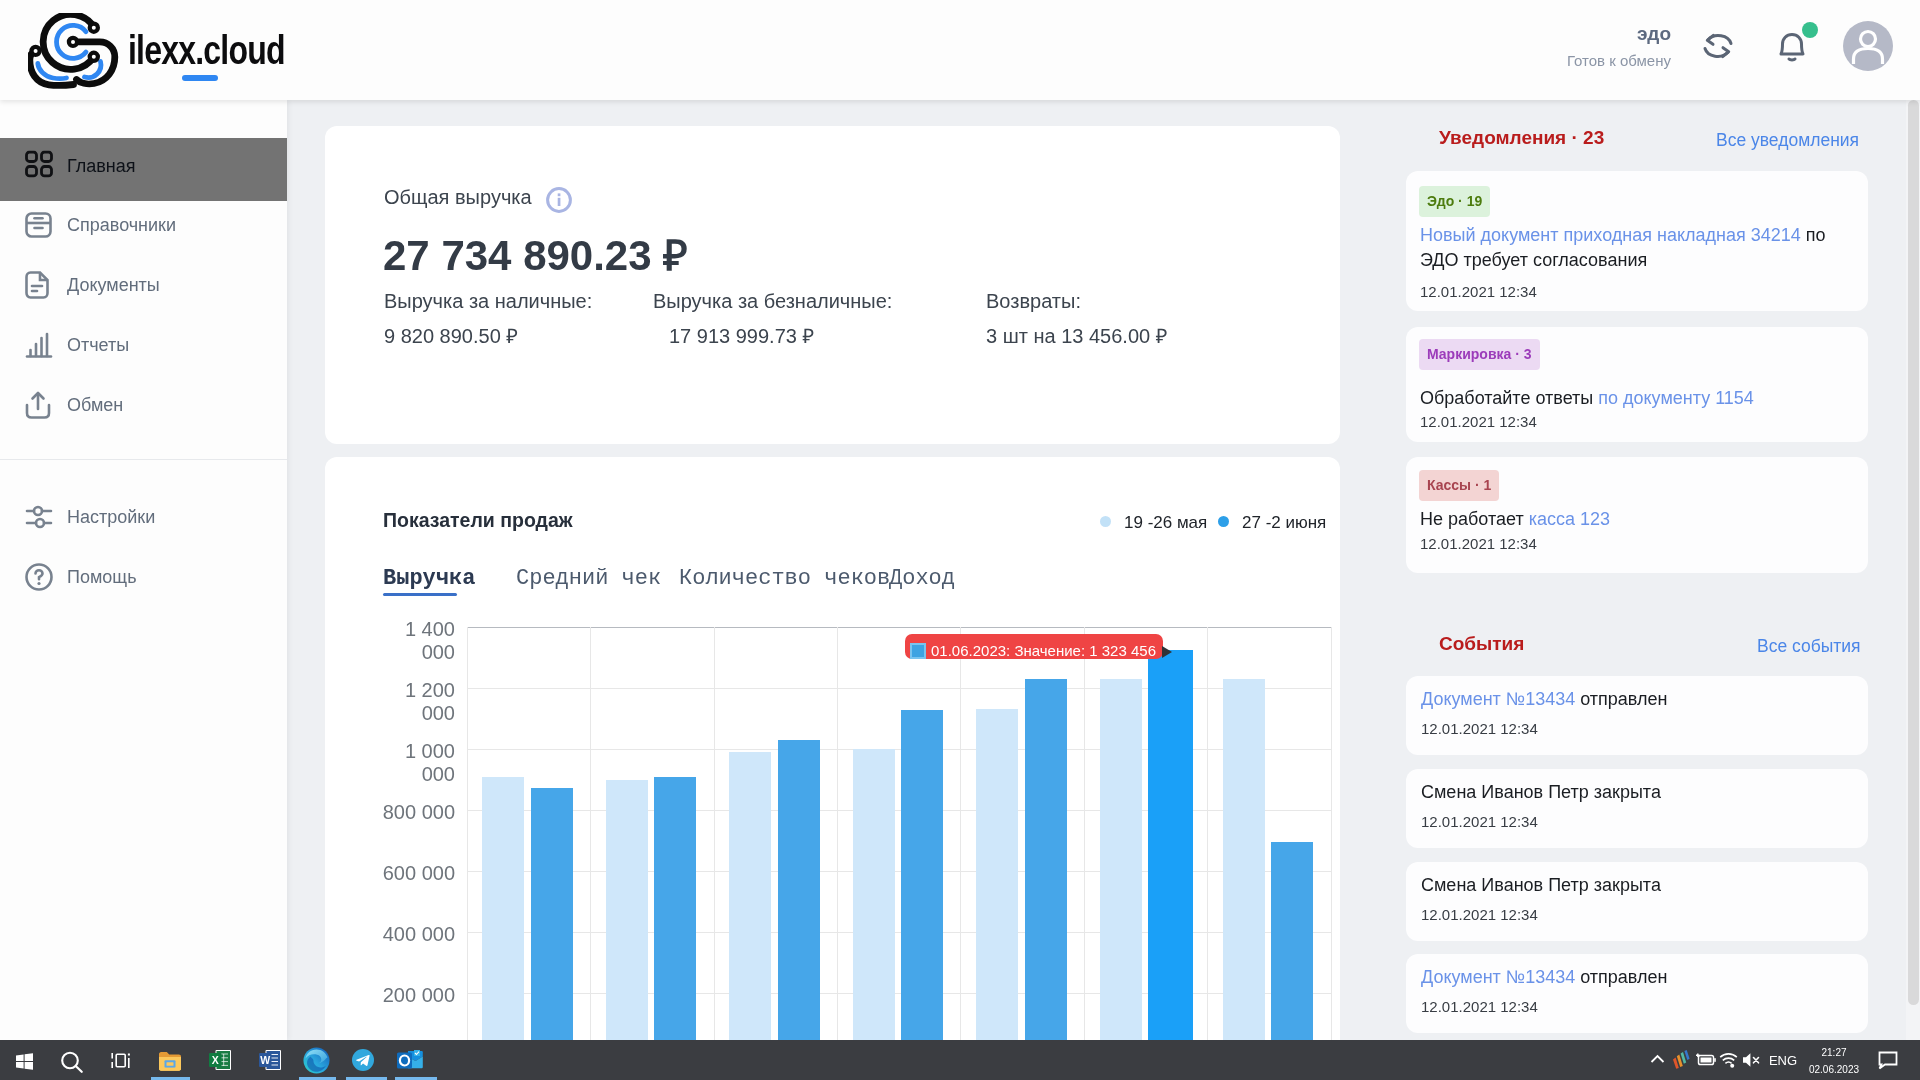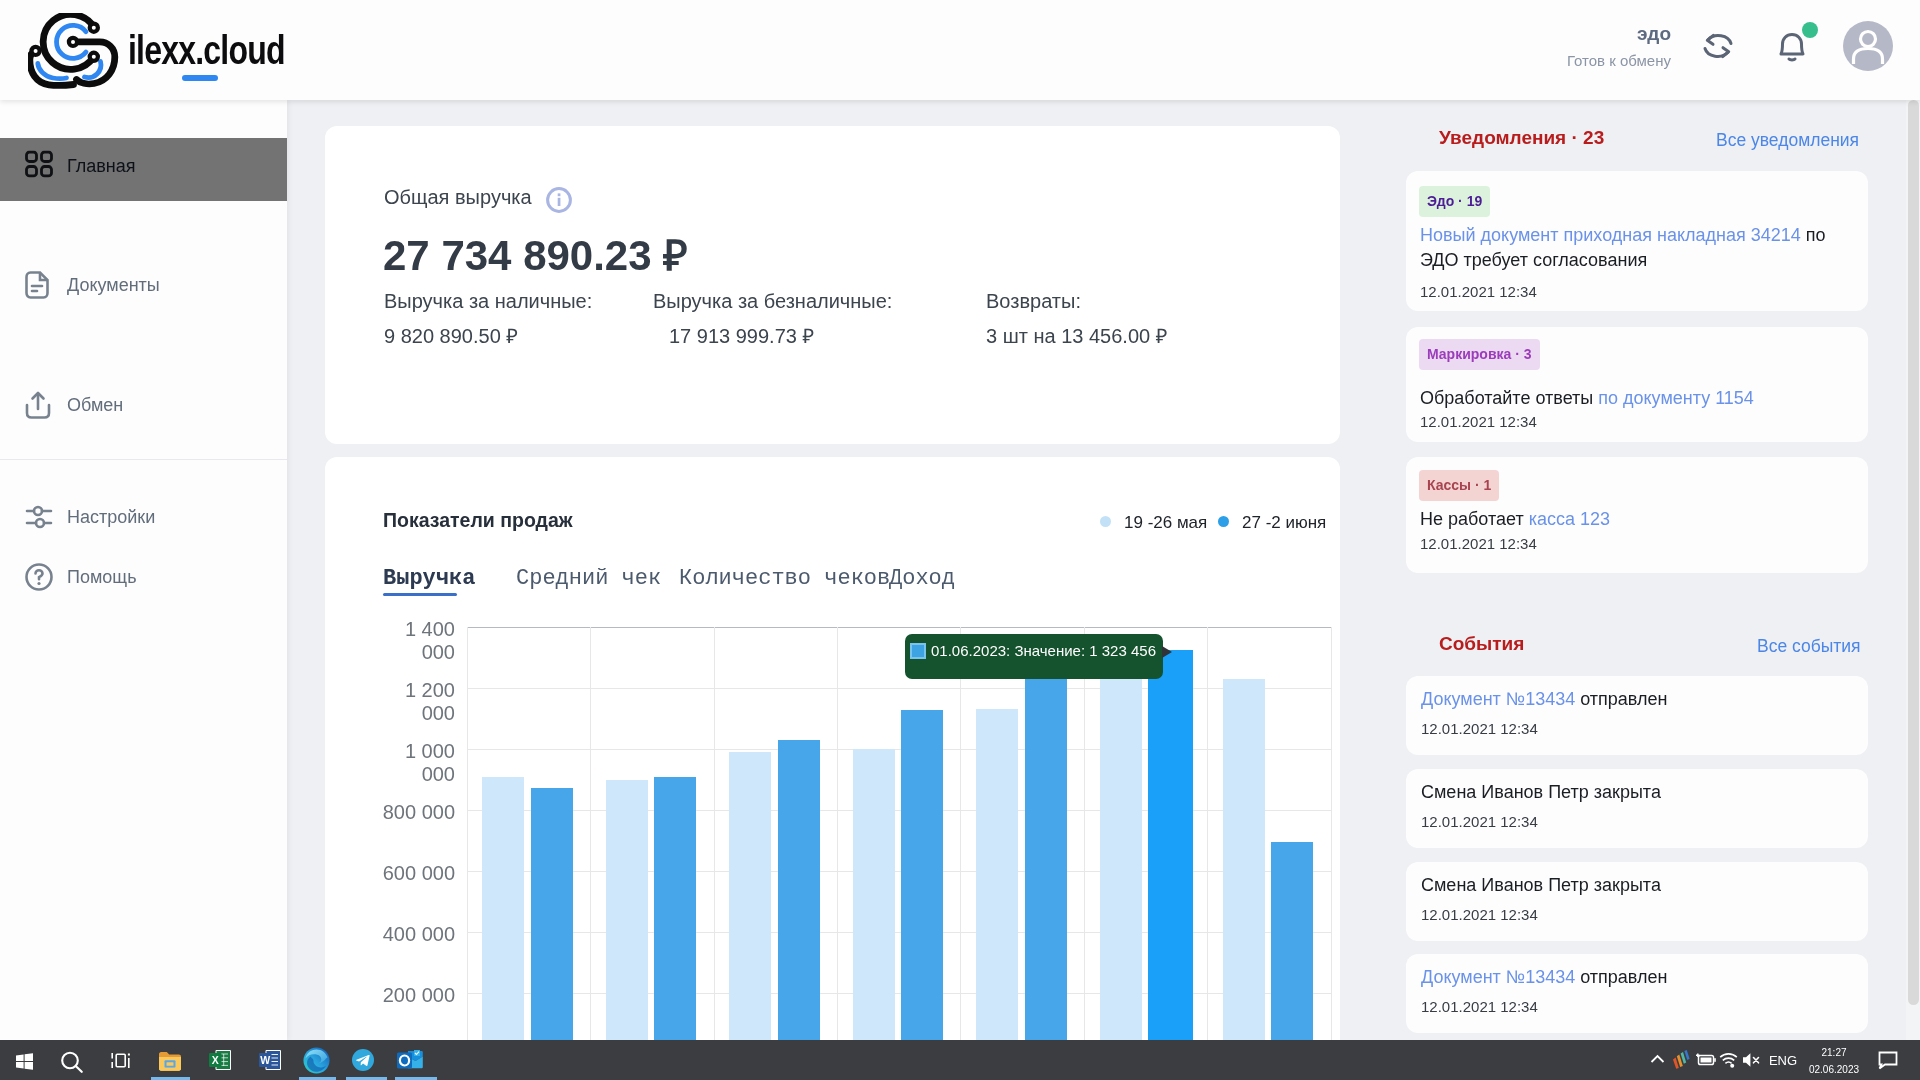--- a/index.html
+++ b/index.html
@@ -46,29 +46,29 @@
 
 
 .ylab { position:absolute; width:80px; text-align:right; font-size:20px; color:#6e747b; }
 .hgrid { position:absolute; left:467px; width:864px; height:1px; background:#e7e7e7; }
 .vgrid { position:absolute; top:627px; height:413px; width:1px; background:#e7e7e7; }
 .bar { position:absolute; }
 .bar.light { background:#cfe7fa; }
 .bar.dark { background:#46a6e9; }
 .bar.hot { background:#1aa0f8; }
 
-#tooltip { position:absolute; left:905px; top:634px; width:258px; height:45px; background:#14532d; border-radius:7px; z-index:5;text-align:right; }
+#tooltip { position:absolute; left:905px; top:634px; width:258px; height:25px; background:#ef4444; border-radius:7px; z-index:5;text-align:right; }
 #tooltip .sq { position:absolute; left:5px; top:9px; width:16px; height:16px; background:#3ea3e2; border:2px solid #79c4ef; }
 #tooltip .txt { position:absolute; left:26px; top:8px; font-size:15px; color:#fff; white-space:nowrap; }
 #tooltip .tail { position:absolute; right:-9px; top:12px; width:0; height:0; border-top:6px solid transparent; border-bottom:6px solid transparent; border-left:10px solid #303338; }
 .rphead { position:absolute; font-size:19px; font-weight:bold; color:#b91c1c;margin-left:26px; }
 .rplink { position:absolute; font-size:17.5px; color:#4b86e8; }
 .ncard { position:absolute; left:1406px; width:462px; background:#fdfdfe; border-radius:12px; }
 .badge { position:absolute; left:13px; top:15px; height:31px; line-height:31px; padding:0 8px; border-radius:4px; font-size:14px; font-weight:bold; }
-.badge.green { background:#dcf2dc; color:#4c1d95; }
+.badge.green { background:#dcf2dc; color:#4d7c0f; }
 .badge.purple { background:#ecdaf3; color:#9c3cba; }
 .badge.red { background:#f3d4d3; color:#a84450; }
 .ntext { position:absolute; left:14px; font-size:18px; color:#1a1d22; line-height:25px; white-space:nowrap; }
 .ntext a { color:#6a92e8; text-decoration:none; }
 .ndate { position:absolute; left:14px; font-size:15px; color:#383d44; }
 .etext { position:absolute; left:15px; top:13px; font-size:18px; color:#1a1d22; }
 .etext a { color:#6a92e8; text-decoration:none; }
 .edate { position:absolute; left:15px; top:44px; font-size:15px; color:#383d44; }
 
 
@@ -136,30 +136,53 @@
     <svg width="28" height="27" viewBox="0 0 28 27">
       <g fill="none" stroke="#101114" stroke-width="2.8">
         <rect x="1.5" y="1.5" width="10" height="9.5" rx="3"></rect>
         <rect x="16.5" y="1.5" width="10" height="9.5" rx="3"></rect>
         <rect x="1.5" y="16" width="10" height="9.5" rx="3"></rect>
         <rect x="16.5" y="16" width="10" height="9.5" rx="3"></rect>
       </g>
     </svg>
     <span class="txt">Главная</span>
   </div>
+  <div class="sitem" style="top:95px">
+    <svg width="27" height="26" viewBox="0 0 27 26">
+      <g fill="none" stroke="#78828f" stroke-width="2.6">
+        <rect x="1.5" y="1.5" width="24" height="23" rx="5"></rect>
+        <path d="M 1.5 11 L 25.5 11"></path>
+        <path d="M 9.5 6.2 L 17.5 6.2" stroke-linecap="round"></path>
+        <path d="M 9.5 16 L 17.5 16" stroke-linecap="round"></path>
+      </g>
+    </svg>
+    <span class="txt">Справочники</span>
+  </div>
   <div class="sitem" style="top:155px">
     <svg width="24" height="28" viewBox="0 0 24 28">
       <g fill="none" stroke="#78828f" stroke-width="2.6">
         <path d="M 1.5 6 C 1.5 3.5 3 1.5 5.5 1.5 L 15 1.5 L 22.5 9 L 22.5 22 C 22.5 24.5 21 26.5 18.5 26.5 L 5.5 26.5 C 3 26.5 1.5 24.5 1.5 22 Z"></path>
         <path d="M 15 1.8 L 15 9 L 22.3 9"></path>
         <path d="M 7 15 L 17 15" stroke-linecap="round"></path>
         <path d="M 7 20 L 12 20" stroke-linecap="round"></path>
       </g>
     </svg>
     <span class="txt">Документы</span>
+  </div>
+  <div class="sitem" style="top:215px">
+    <svg width="28" height="26" viewBox="0 0 28 26">
+      <g stroke="#78828f" stroke-width="2.6" stroke-linecap="round" fill="none">
+        <path d="M 2 24.5 L 26 24.5"></path>
+        <path d="M 5.5 24 L 5.5 18"></path>
+        <path d="M 11 24 L 11 12"></path>
+        <path d="M 16.5 24 L 16.5 6"></path>
+        <path d="M 22 24 L 22 2"></path>
+      </g>
+    </svg>
+    <span class="txt">Отчеты</span>
   </div>
   <div class="sitem" style="top:275px">
     <svg width="26" height="28" viewBox="0 0 26 28">
       <g fill="none" stroke="#78828f" stroke-width="2.6" stroke-linecap="round" stroke-linejoin="round">
         <path d="M 2 14 L 2 22 C 2 25 3.5 26.5 6.5 26.5 L 19.5 26.5 C 22.5 26.5 24 25 24 22 L 24 14"></path>
         <path d="M 13 18 L 13 2.5"></path>
         <path d="M 7.5 7.5 L 13 2 L 18.5 7.5"></path>
       </g>
     </svg>
     <span class="txt">Обмен</span>

